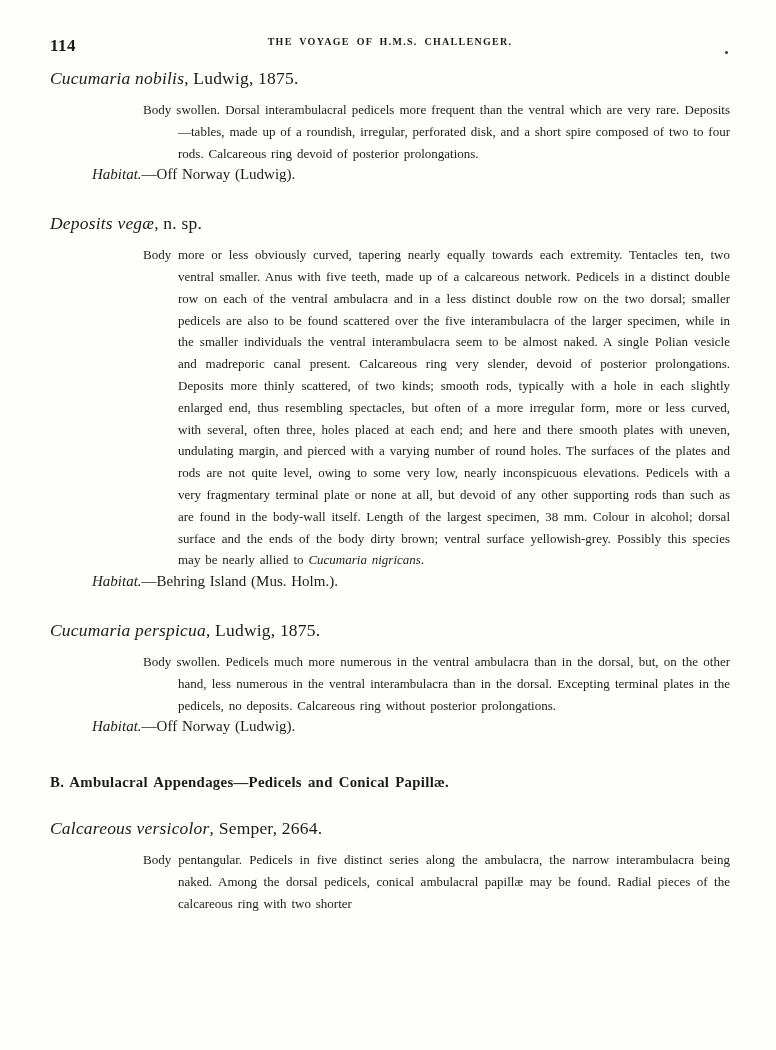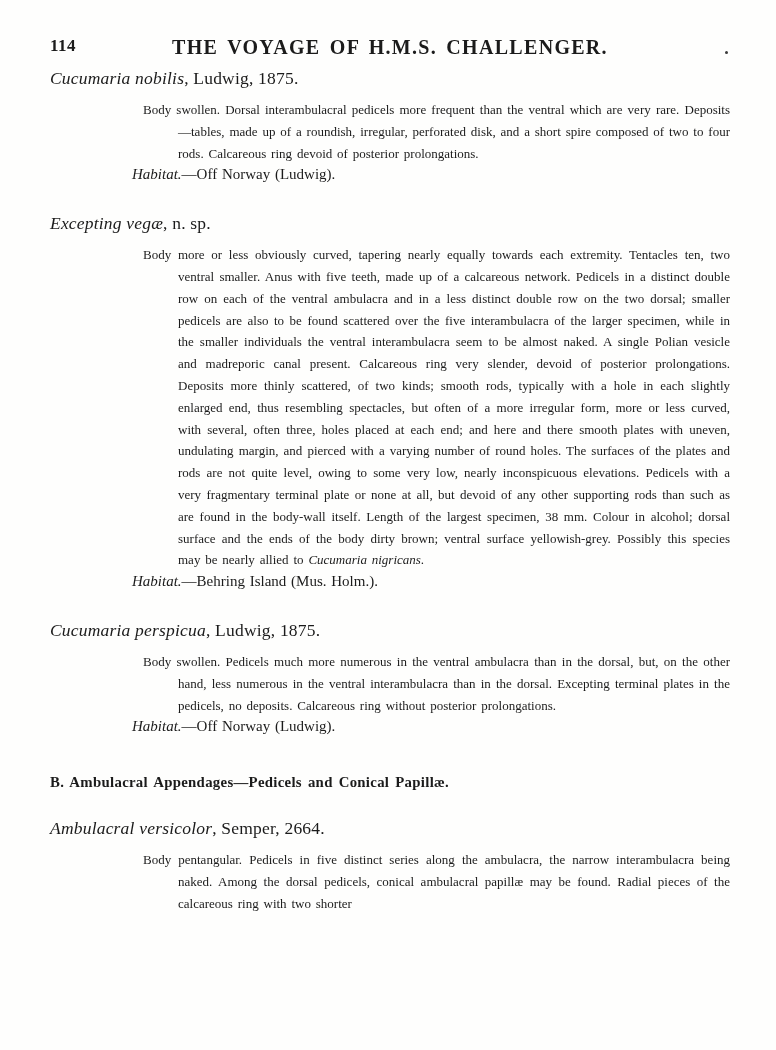--- a/index.html
+++ b/index.html
@@ -15,38 +15,38 @@
     padding: 36px 46px 0 50px;
     overflow: hidden;
   }
   .page-head { position: relative; height: 22px; margin-bottom: 10px; }
   .page-number {
     position: absolute; left: 0; top: 0;
     font-size: 17px; font-weight: bold; letter-spacing: 0.5px;
   }
   .running-title {
     display: block; text-align: center;
-    font-size: 20px; font-weight: bold; letter-spacing: 1.3px;
+    font-size: 10px; font-weight: bold; letter-spacing: 1.3px;
     word-spacing: 3px;
   }
   .entry-heading {
     font-weight: normal; font-size: 17.5px;
     margin: 27px 0 10px 0; letter-spacing: 0.2px;
   }
   .entry:first-of-type .entry-heading { margin-top: 4px; }
   .entry-heading i { font-style: italic; }
   .entry-body {
     font-size: 13px; line-height: 21.8px;
     text-align: justify;
     margin: 0 0 0 128px; text-indent: -35px;
     word-spacing: 1.6px;
   }
   .habitat {
     font-size: 15px; line-height: 21.8px;
-    margin: 0 0 0 82px; word-spacing: 1px;
+    margin: 0 0 0 42px; word-spacing: 1px;
   }
   .habitat i { font-style: italic; }
   .section-heading {
     text-align: left; font-weight: bold; font-size: 14.8px;
     margin: 36px 0 0 0; letter-spacing: 0.3px; word-spacing: 2px;
   }
   .scan-mark {
     position: absolute; right: 48px; top: 51px;
     width: 3px; height: 3px; background: #3a3a3a; border-radius: 50%;
   }
@@ -62,30 +62,30 @@
     <span class="running-title">THE VOYAGE OF H.M.S. CHALLENGER.</span>
   </header>
 
   <section class="entry">
     <h2 class="entry-heading"><i>Cucumaria nobilis</i><span>, Ludwig, 1875.</span></h2>
     <p class="entry-body">Body swollen. Dorsal interambulacral pedicels more frequent than the ventral which are very rare. Deposits—tables, made up of a roundish, irregular, perforated disk, and a short spire composed of two to four rods. Calcareous ring devoid of posterior prolongations.</p>
     <p class="habitat"><i>Habitat.</i><span>—Off Norway (Ludwig).</span></p>
   </section>
 
   <section class="entry">
-    <h2 class="entry-heading"><i>Excepting vegæ</i><span>, n. sp.</span></h2>
+    <h2 class="entry-heading"><i>Deposits vegæ</i><span>, n. sp.</span></h2>
     <p class="entry-body"><span>Body more or less obviously curved, tapering nearly equally towards each extremity. Tentacles ten, two ventral smaller. Anus with five teeth, made up of a calcareous network. Pedicels in a distinct double row on each of the ventral ambulacra and in a less distinct double row on the two dorsal; smaller pedicels are also to be found scattered over the five interambulacra of the larger specimen, while in the smaller individuals the ventral interambulacra seem to be almost naked. A single Polian vesicle and madreporic canal present. Calcareous ring very slender, devoid of posterior prolongations. Deposits more thinly scattered, of two kinds; smooth rods, typically with a hole in each slightly enlarged end, thus resembling spectacles, but often of a more irregular form, more or less curved, with several, often three, holes placed at each end; and here and there smooth plates with uneven, undulating margin, and pierced with a varying number of round holes. The surfaces of the plates and rods are not quite level, owing to some very low, nearly inconspicuous elevations. Pedicels with a very fragmentary terminal plate or none at all, but devoid of any other supporting rods than such as are found in the body-wall itself. Length of the largest specimen, 38 mm. Colour in alcohol; dorsal surface and the ends of the body dirty brown; ventral surface yellowish-grey. Possibly this species may be nearly allied to </span><i>Cucumaria nigricans</i><span>.</span></p>
     <p class="habitat"><i>Habitat.</i><span>—Behring Island (Mus. Holm.).</span></p>
   </section>
 
   <section class="entry">
     <h2 class="entry-heading"><i>Cucumaria perspicua</i><span>, Ludwig, 1875.</span></h2>
     <p class="entry-body">Body swollen. Pedicels much more numerous in the ventral ambulacra than in the dorsal, but, on the other hand, less numerous in the ventral interambulacra than in the dorsal. Excepting terminal plates in the pedicels, no deposits. Calcareous ring without posterior prolongations.</p>
     <p class="habitat"><i>Habitat.</i><span>—Off Norway (Ludwig).</span></p>
   </section>
 
   <h3 class="section-heading">B. Ambulacral Appendages—Pedicels and Conical Papillæ.</h3>
 
   <section class="entry">
-    <h2 class="entry-heading"><i>Ambulacral versicolor</i><span>, Semper, 2664.</span></h2>
+    <h2 class="entry-heading"><i>Calcareous versicolor</i><span>, Semper, 2664.</span></h2>
     <p class="entry-body">Body pentangular. Pedicels in five distinct series along the ambulacra, the narrow interambulacra being naked. Among the dorsal pedicels, conical ambulacral papillæ may be found. Radial pieces of the calcareous ring with two shorter</p>
   </section>
 </div>
 
 </body></html>

